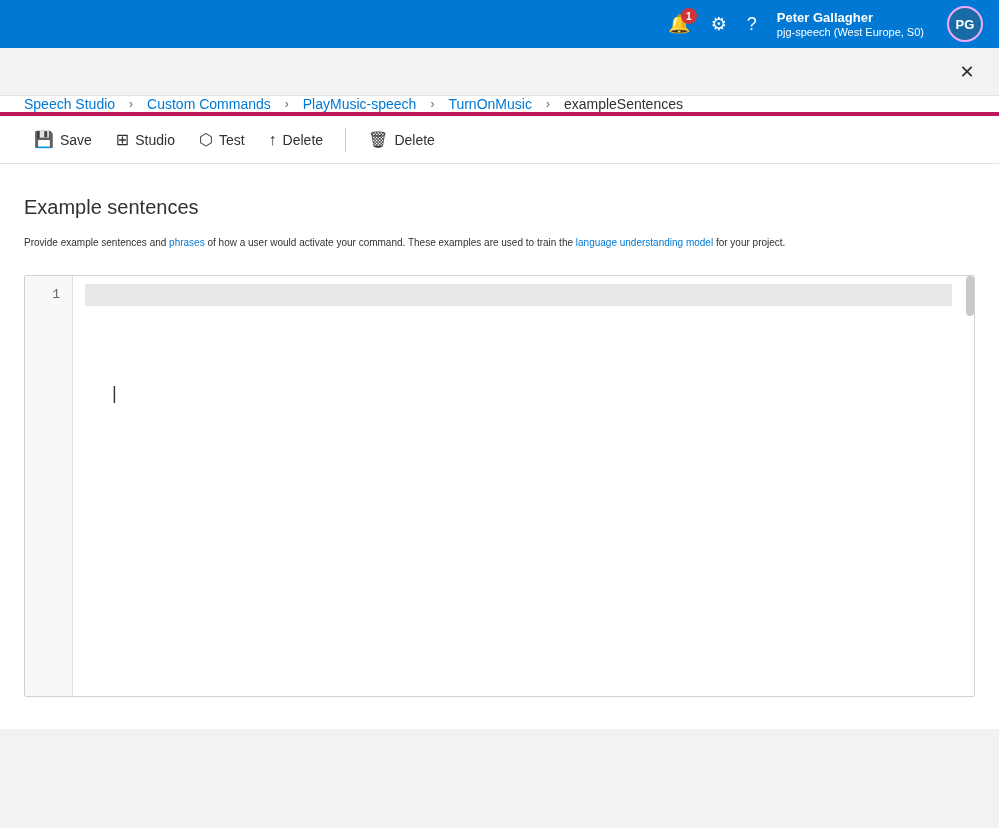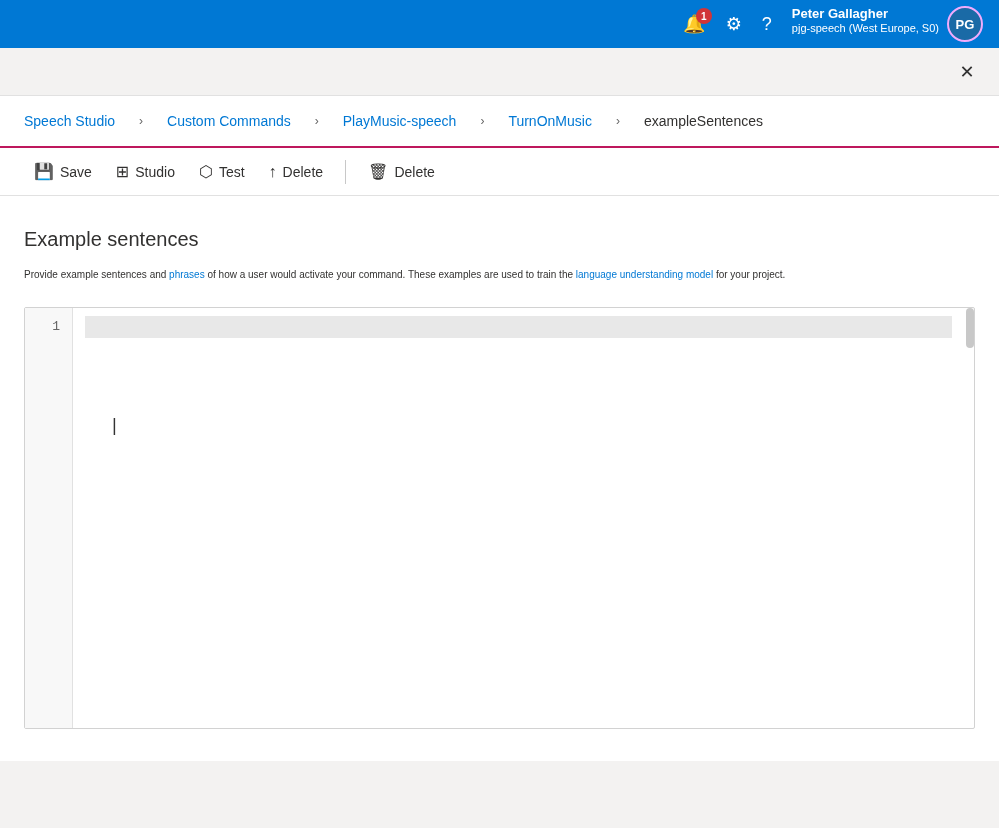--- a/index.html
+++ b/index.html
@@ -39,21 +39,22 @@
       width: 16px;
       height: 16px;
       font-size: 10px;
       display: flex;
       align-items: center;
       justify-content: center;
       font-weight: bold;
     }
     .user-info {
       display: flex;
-      gap: 8px;
+      align-items: center;
+      gap: 23px;
       color: white;
     }
     .user-name { font-size: 13px; font-weight: 600; line-height: 1.2; }
     .user-sub { font-size: 11px; }
     .user-avatar {
       background: #1a6aa6;
       border: 2px solid #f0abfc;
       border-radius: 50%;
       width: 36px;
       height: 36px;
@@ -84,25 +85,25 @@
       display: flex;
       align-items: center;
       justify-content: center;
       width: 32px;
       height: 32px;
     }
 
     
     .breadcrumb-bar {
       background: white;
-      padding: 17px 24px;
-      display: flex;
-      align-items: center;
-      gap: 24px;
-      border-bottom: 2px solid #be185d;
+      padding: 0 24px;
+      display: flex;
+      align-items: center;
+      gap: 14px;
+      border-bottom: 4px solid #be185d;
     }
     .breadcrumb-item {
       font-size: 14px;
       color: #0078d4;
       cursor: pointer;
       text-decoration: none;
     }
     .breadcrumb-sep {
       color: #666;
       font-size: 12px;

